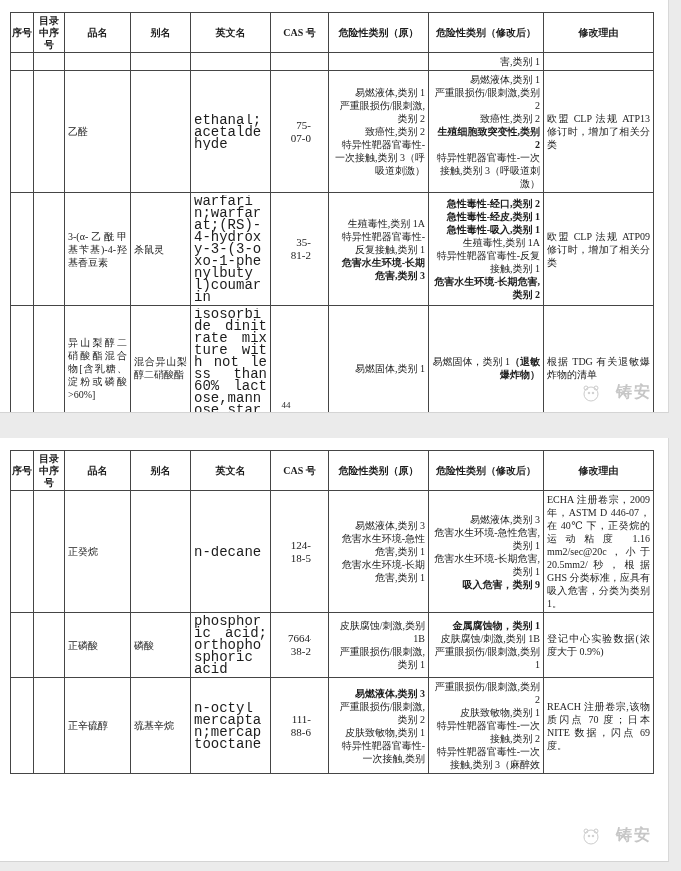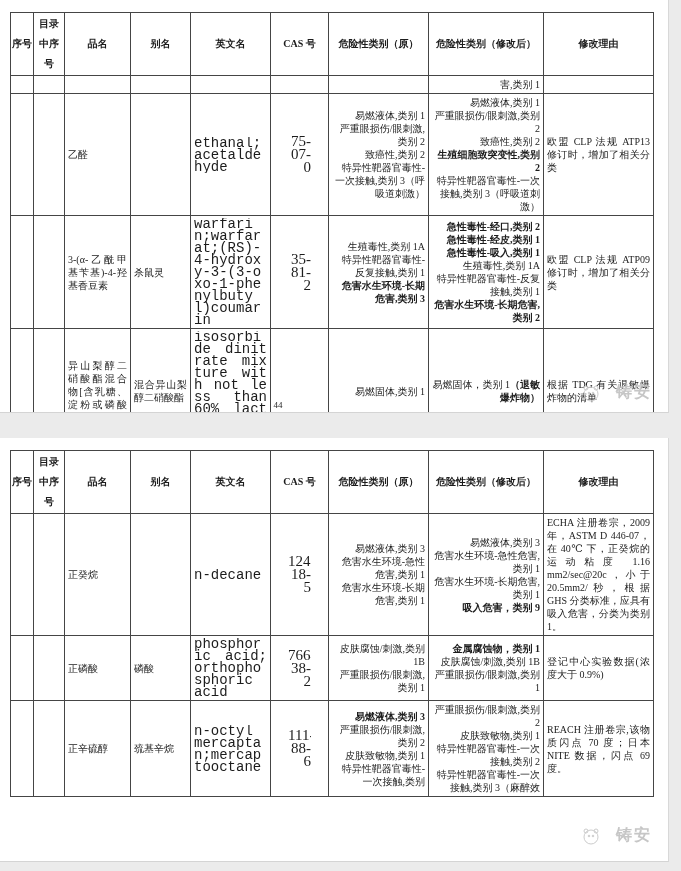--- a/index.html
+++ b/index.html
@@ -17,39 +17,39 @@
   }
   #page1 { top: 0; height: 413px; border-bottom: 1px solid #d4d4d4; }
   #page2 { top: 438px; height: 424px; border-bottom: 1px solid #d4d4d4; }
 
   table.doc {
     border-collapse: collapse; table-layout: fixed;
     width: 643px; margin: 12px 0 0 10px; background: #fff;
   }
   th, td { border: 1px solid #454545; vertical-align: middle; }
   th {
-    font-weight: bold; font-size: 10px; line-height: 20px;
+    font-weight: bold; font-size: 10px; line-height: 12px;
     text-align: center; height: 40px; padding: 1px;
   }
   td { font-size: 10px; line-height: 13px; padding: 2px 3px; }
   .cw { overflow: hidden; }
   .c-xh, .c-ml, .c-cas { text-align: right; padding: 2px 17px; }
-  .c-cas { font-size: 15px; margin-top: 8px; }
+  .c-cas { font-size: 11px; margin-top: 8px; }
   .c-pm, .c-bm { text-align: justify; }
   .c-en { font-size: 14px; line-height: 12px; word-break: break-all; text-align: justify; font-family: Liberation Mono, monospace; }
   .c-orig, .c-mod, .c-reason { text-align: right; }
   .c-reason { text-align: justify; }
   .hz-b, b { font-weight: bold; }
 
   [data-table="0"] .row-continuation td { height: 17px; }
   [data-table="1"] .row-continuation td { height: 46px; }
   .row-clipped .cw { max-height: 100px; overflow: hidden; }
 
   .pagenum {
-    position: absolute; left: 0; width: 556px; text-align: center;
+    position: absolute; left: 8px; width: 556px; text-align: center;
     font-size: 9px; color: #2a2a2a; bottom: 2px;
   }
   #page1 .pagenum { bottom: 2px; }
   #page2 .pagenum { bottom: 3px; }
 
   .wm {
     position: absolute; right: 16px; display: flex; align-items: center;
     gap: 15px; color: #c6c6c6; font-size: 16px; letter-spacing: 2px;
     font-weight: bold;
   }

